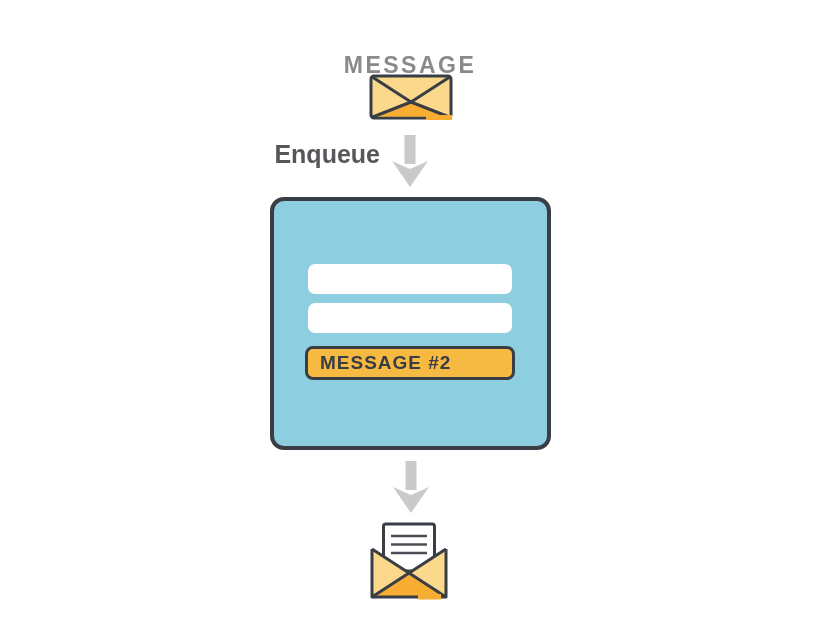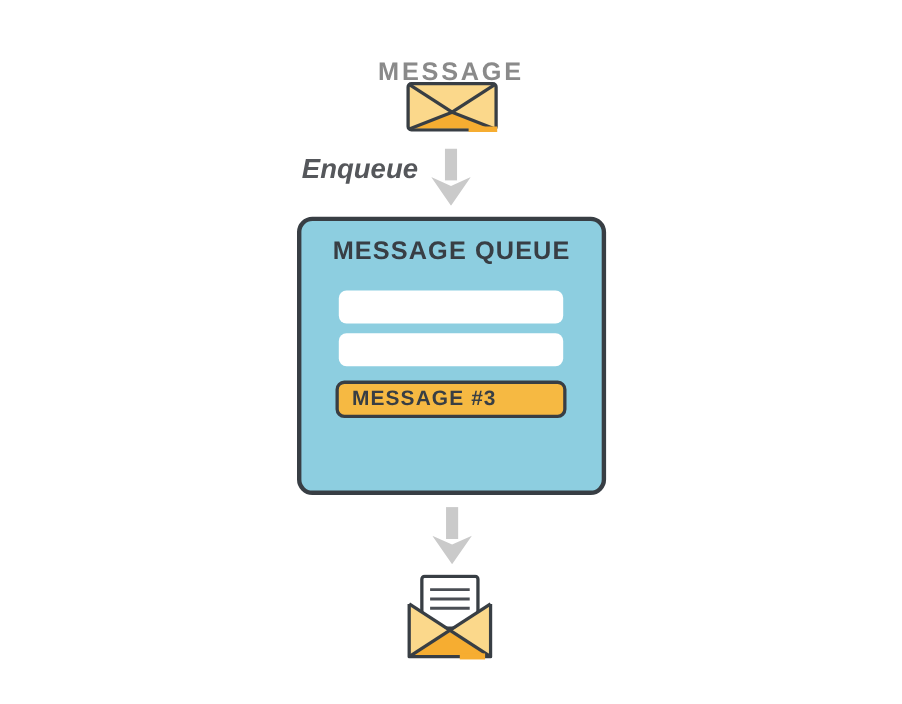--- a/index.html
+++ b/index.html
@@ -20,21 +20,21 @@
   .canvas{
     position:relative;width:820px;height:640px;background:#ffffff;overflow:hidden;
   }
   .page-title{
     position:absolute;top:52px;left:0;width:820px;text-align:center;
     font-size:23px;font-weight:bold;letter-spacing:2.5px;color:var(--title-gray);
   }
   .icon-abs{position:absolute;}
   .top-envelope{left:369px;top:74px;}
   .flow-label{
-    position:absolute;font-size:25px;font-style:italic;font-weight:bold;
+    position:absolute;font-size:25px;font-weight:bold;
   }
   .enqueue-label{left:268px;top:140px;width:112px;text-align:right;color:var(--enqueue-gray);}
   .dequeue-label{left:443px;top:467px;color:var(--dequeue-gray);}
   .arrow-top{left:392px;top:135px;}
   .arrow-bottom{left:393px;top:461px;}
   .queue-box{
     position:absolute;left:270px;top:197px;width:281px;height:253px;
     background:var(--queue-bg);border:4px solid var(--outline);border-radius:14px;
   }
   .queue-title{
@@ -79,24 +79,23 @@
     <rect class="orange" x="57" y="41" width="26" height="5"></rect>
   </svg>
 
   <div class="flow-label enqueue-label">Enqueue</div>
   <svg class="icon-abs arrow-top" width="36" height="52" viewBox="0 0 36 52">
     <rect class="arrow" x="12.5" y="0" width="11" height="29"></rect>
     <polygon class="arrow" points="0,26 18,34 36,26 18,52"></polygon>
   </svg>
 
   <div class="queue-box">
-    <div class="queue-title">MESSAGE QUEUE</div>
     <div class="slot slot-empty slot-empty-1"></div>
     <div class="slot slot-empty slot-empty-2"></div>
-    <div class="slot slot-msg slot-msg-2">MESSAGE #3</div>
+    <div class="slot slot-msg slot-msg-2">MESSAGE #2</div>
   </div>
 
   <svg class="icon-abs arrow-bottom" width="36" height="52" viewBox="0 0 36 52">
     <rect class="arrow" x="12.5" y="0" width="11" height="29"></rect>
     <polygon class="arrow" points="0,26 18,34 36,26 18,52"></polygon>
   </svg>
 
   <svg class="icon-abs bottom-envelope" width="78" height="78" viewBox="0 0 78 78">
     <rect class="paper" x="13.5" y="2" width="51" height="47" rx="2.5"></rect>
     <line class="paper-line" x1="21" y1="14" x2="57" y2="14"></line>

